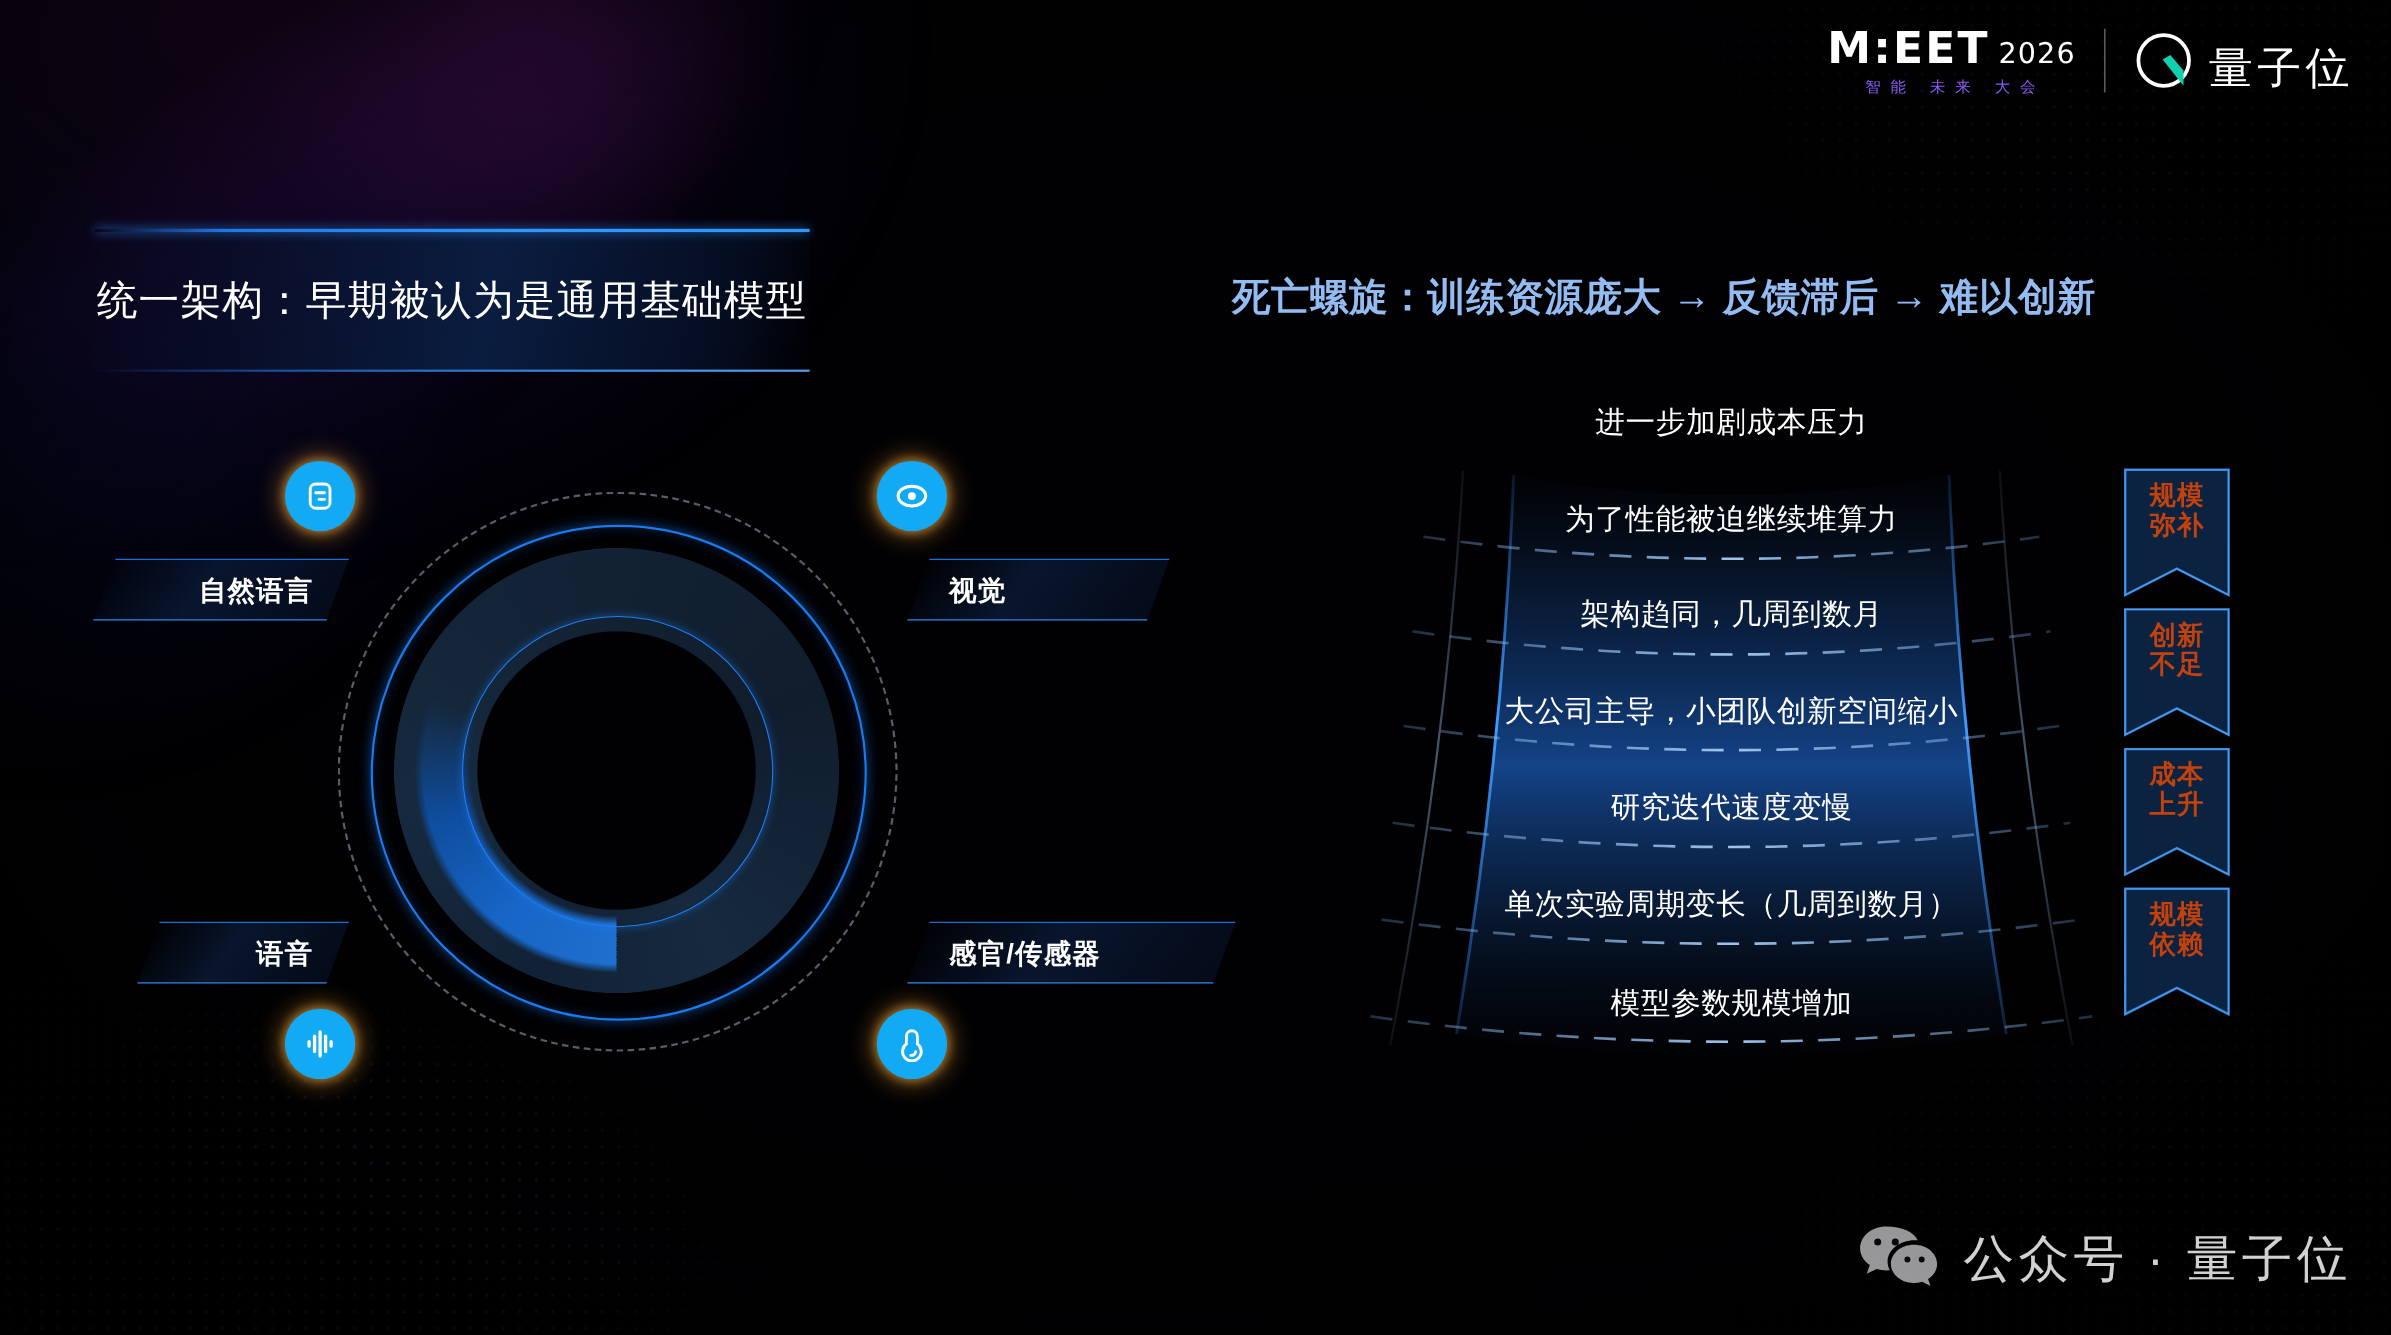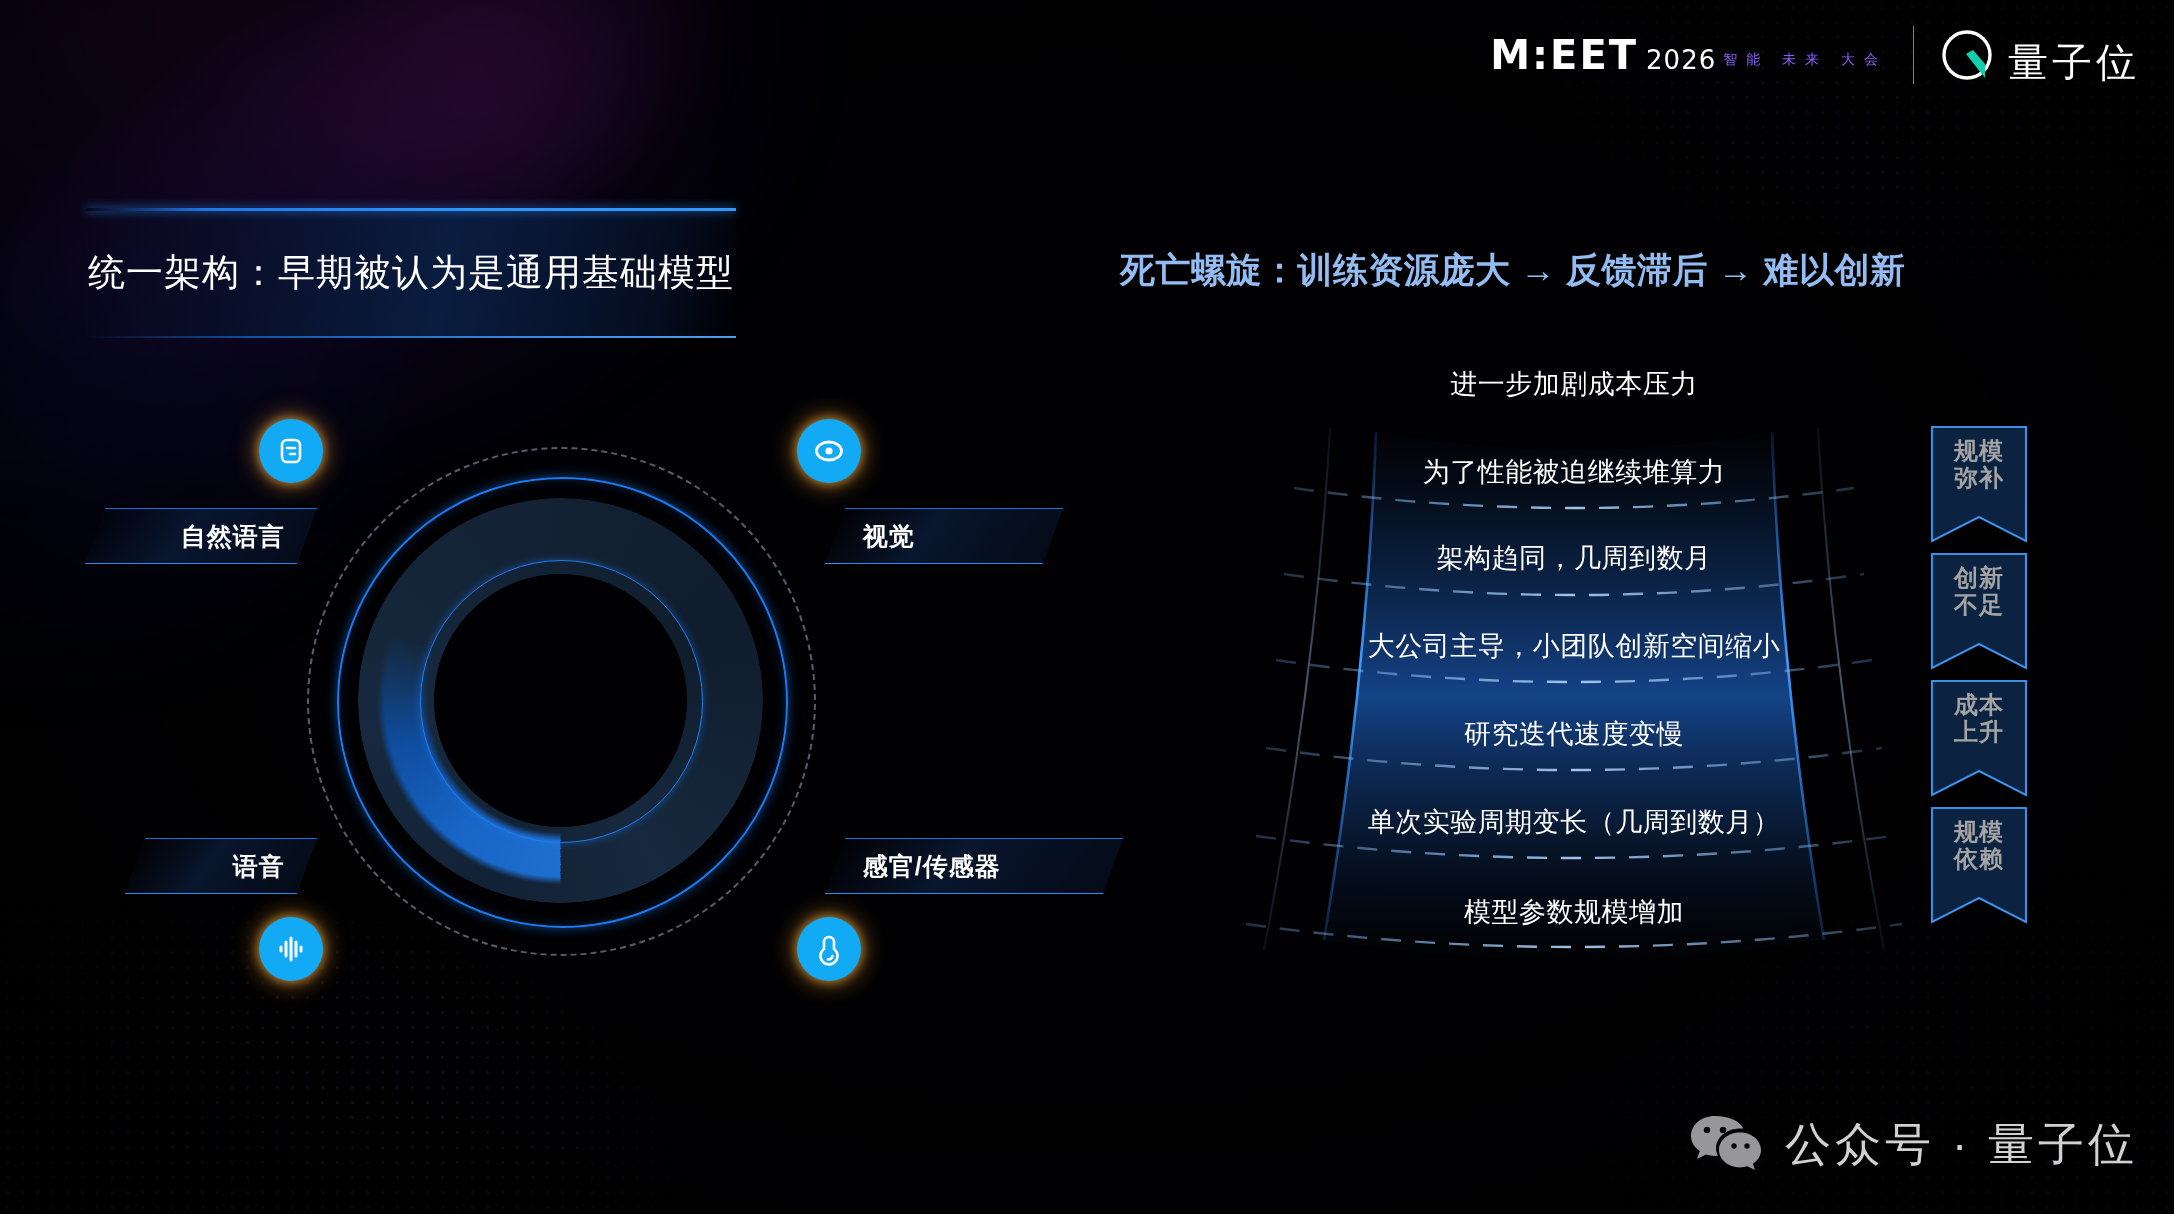--- a/index.html
+++ b/index.html
@@ -29,21 +29,21 @@
     opacity:.85;}
   .bg-dots-warm{position:absolute;inset:0;
     background-image:radial-gradient(rgba(150,40,130,.42) 1.6px, rgba(0,0,0,0) 1.9px);
     background-size:15px 15px;
     -webkit-mask-image:radial-gradient(ellipse 520px 380px at 14% 96%, #000 0%, rgba(0,0,0,0) 72%);
     mask-image:radial-gradient(ellipse 520px 380px at 14% 96%, #000 0%, rgba(0,0,0,0) 72%);}
   .bg-vignette{position:absolute;inset:0;background:radial-gradient(ellipse 1250px 760px at 50% 48%, rgba(0,0,0,0) 38%, rgba(0,0,0,.55) 80%, rgba(0,0,0,.85) 100%);}
 
   
   .header{position:absolute;right:34px;top:16px;display:flex;align-items:center;gap:26px;height:78px;}
-  .meet-block{display:flex;flex-direction:row;align-items:center;justify-content:center;}
+  .meet-block{display:flex;flex-direction:column;align-items:center;justify-content:center;}
   .meet-row{display:flex;align-items:flex-end;gap:8px;}
   .meet-word{font-size:40px;font-weight:700;letter-spacing:2px;color:#fff;line-height:1;font-family:"DejaVu Sans",sans-serif;}
   .meet-year{font-size:26px;font-weight:500;letter-spacing:1px;color:#fff;line-height:1;padding-bottom:2px;font-family:"DejaVu Sans",sans-serif;}
   .meet-sub{margin-top:8px;font-size:14px;letter-spacing:9px;color:#8b5cf6;line-height:1;padding-left:7px;}
   .hdr-div{width:1px;height:58px;background:rgba(255,255,255,.5);}
   .qbit{display:flex;align-items:flex-end;gap:14px;}
   .qbit-mark{width:54px;height:54px;position:relative;}
   .qbit-name{font-size:40px;color:#fff;letter-spacing:4px;line-height:1;font-weight:400;}
 
   
@@ -102,21 +102,21 @@
   .tag-vis{left:835px;top:508px;width:190px;justify-content:flex-start;padding-left:28px;}
   .tag-sensor{left:835px;top:838px;width:250px;justify-content:flex-start;padding-left:28px;}
 
   
   .funnel{position:absolute;left:1144px;top:380px;width:860px;height:610px;}
   .funnel svg{position:absolute;inset:0;}
   .f-rows{position:absolute;inset:0;}
   .f-row{position:absolute;left:0;width:860px;text-align:center;color:#fff;font-size:27px;letter-spacing:.5px;white-space:nowrap;}
 
   
-  .chev{position:absolute;width:98px;height:118px;color:#a3a3a3;font-size:24px;font-weight:700;line-height:1.12;
+  .chev{position:absolute;width:98px;height:118px;color:#c2410c;font-size:24px;font-weight:700;line-height:1.12;
     display:flex;flex-direction:column;align-items:center;justify-content:flex-start;padding-top:13px;letter-spacing:1px;}
   .chev .cstroke{position:absolute;inset:0;}
   .chev .ctxt{position:relative;z-index:2;text-align:center;}
 
   
   .wm{position:absolute;right:36px;bottom:36px;display:flex;align-items:center;gap:22px;opacity:.82;}
   .wm-txt{font-size:46px;color:#ffffff;letter-spacing:4px;font-weight:400;white-space:nowrap;text-align:right;}
 </style>
 </head>
 <body>

